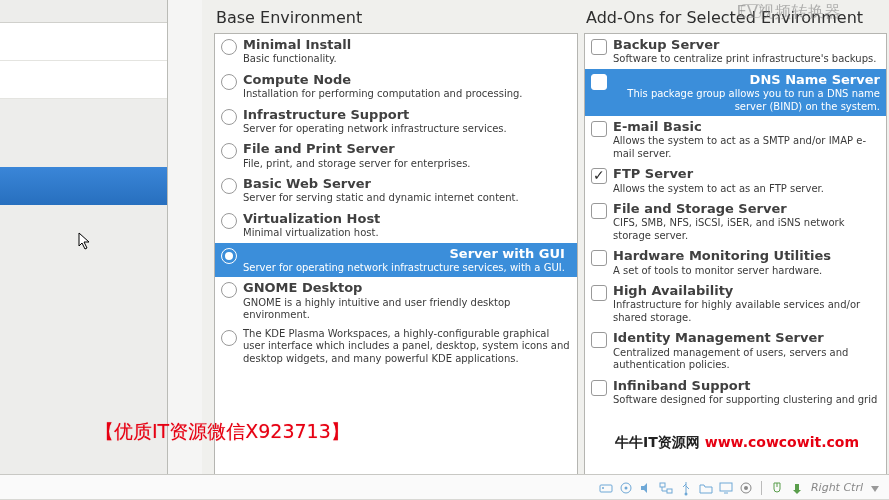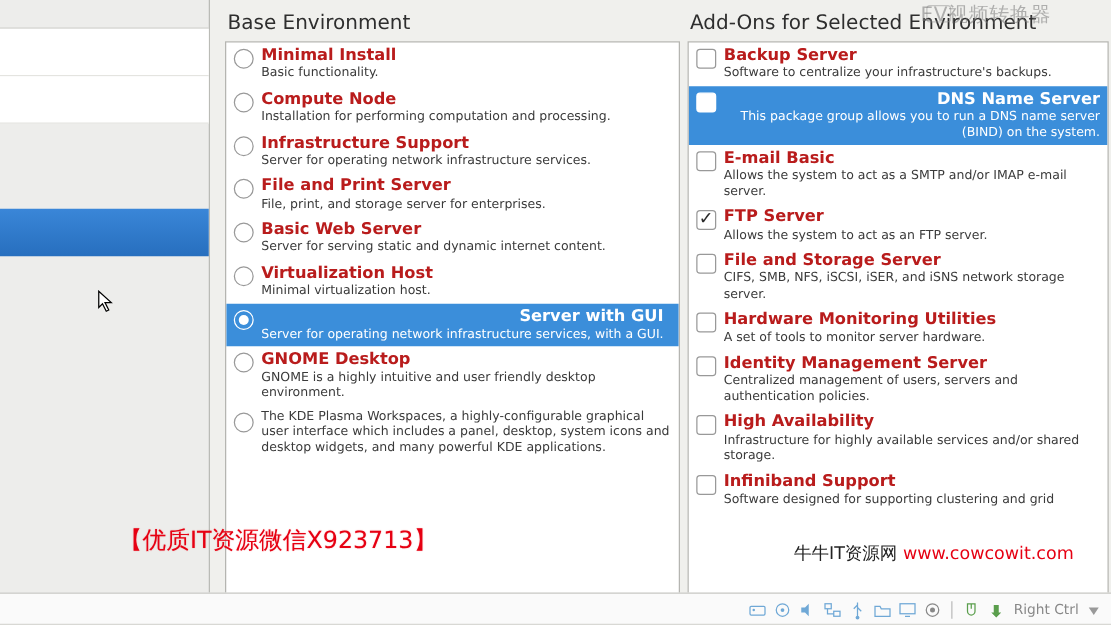--- a/index.html
+++ b/index.html
@@ -1,52 +1,52 @@
 <!DOCTYPE html>
 <html><head>
 <meta charset="utf-8">
 <style>
   * { margin: 0; padding: 0; box-sizing: border-box; font-family: "DejaVu Sans", "Cantarell", sans-serif; }
   body { background: #000; width: 889px; height: 500px; overflow: hidden; position: relative; }
-  .app { background: #f5f5f4; width: 100%; height: 100%; display: flex; position: relative; }
+  .app { background: #f5f5f4; width: 100%; height: 100%; display: flex; position: relative; gap: 34px; }
   .leftbar { width: 168px; background: #ededeb; border-right: 1px solid #babbb6; display: flex; flex-direction: column; position: relative; }
   .lb-top { height: 22px; }
   .lb-sep { height: 1px; background: #d0d0cc; }
   .lb-row { height: 38px; background: #fff; border-bottom: 1px solid #e4e4e0; }
   .lb-sel { margin-top: 68px; height: 38px; background: #2f7fd3; background: linear-gradient(#3a86d8,#276fbe); }
   .main { flex: 1; display: flex; flex-direction: column; background: #f0f0ed; }
   .columns { flex: 1; display: flex; }
   .col { display: flex; flex-direction: column; padding: 0; }
   .col-base { width: 364px; margin-left: 12px; }
   .col-addons { flex: 1; margin-left: 6px; margin-right: 2px; }
   .col-title { font-size: 16px; color: #2e2e2e; padding: 8px 0 6px 2px; }
   .listbox { flex: 1; background: #fff; border: 1px solid #b5b5b1; overflow-y: auto; font-size: 13px; }
   .item { display: flex; align-items: flex-start; padding: 3px 6px 3px 4px; }
   .item.selected { background: #3b8eda; color: #fff; text-align: right; }
   .item .ctl { width: 16px; height: 16px; margin: 2px 6px 0 2px; flex-shrink: 0; }
   .item .texts { display: flex; flex-direction: column; line-height: 1.25; }
-  .item .name { font-weight: 600; color: #b91c1c; }
+  .item .name { font-weight: 600; color: #404040; }
   .item .desc { color: #3a3a3a; font-size: 10px; }
   .item.selected .name, .item.selected .desc { color: #fff; }
   .radio { width: 16px; height: 16px; border: 1px solid #999; border-radius: 50%; display: inline-block; position: relative; background: #fff; }
   .radio.checked::after { content: ""; position: absolute; width: 8px; height: 8px; background: #3a3a3a; border-radius: 50%; top: 3px; left: 3px; }
   .item.selected .radio.checked::after { background: #fff; }
   .item.selected .radio { border-color: #fff; background: transparent; }
   .chk { width: 16px; height: 16px; border: 1px solid #999; border-radius: 3px; display: inline-block; position: relative; background: #fff; }
   .chk.checked::after { content: "✓"; position: absolute; top: -2px; left: 1px; font-size: 14px; color: #2b2b2b; font-weight: bold; }
   .item.selected .chk { border-color: #fff; }
   .item.selected .chk.checked::after { color: #fff; }
   .cursor { position: absolute; left: 78px; top: 232px; pointer-events: none; }
   .wm1 { position: absolute; bottom: 55px; left: 95px; color: #e60012; font-size: 19px; pointer-events: none; text-shadow: 0 0 1px rgba(230,0,18,0.4); }
-  .wm2 { position: absolute; bottom: 48px; right: 30px; font-size: 14px; font-weight: normal; pointer-events: none; }
+  .wm2 { position: absolute; bottom: 48px; right: 30px; font-size: 14px; font-weight: bold; pointer-events: none; }
   .wm2 .a { color: #222; }
   .wm2 .b { color: #e60012; }
   .wm3top { position: absolute; top: 2px; right: 48px; font-size: 16px; color: rgba(120,120,120,0.55); letter-spacing: 0.5px; pointer-events: none; }
   .wm3logo { position: absolute; top: 4px; right: 128px; width: 20px; height: 14px; border: 1px solid rgba(150,150,150,0.5); border-radius: 3px; pointer-events: none; }
-  .statusbar { height: 26px; background: #fafafa; border-top: 1px solid #c8c8c4; box-shadow: 0 -1px 0 #d8d8d4 inset; position: absolute; bottom: 0; left: 0; right: 0; display: flex; align-items: center; justify-content: flex-end; padding: 0 8px; gap: 6px; font-size: 11px; color: #555; }
+  .statusbar { height: 26px; background: #fafafa; border-top: 1px solid #c8c8c4; box-shadow: 0 -1px 0 #d8d8d4 inset; position: absolute; bottom: 0; left: 0; right: 0; display: flex; align-items: center; justify-content: flex-end; padding: 0 8px; gap: 6px; font-size: 11px; color: #555; font-style: italic; }
   .sb-icons { display: flex; gap: 4px; align-items: center; }
   .sb-ic { width: 16px; height: 16px; display: inline-block; }
   .sb-sep { width: 1px; height: 14px; background: #bbb; margin: 0 3px; }
   .sb-ctrl { color: #888; font-size: 11px; }
   .listbox::-webkit-scrollbar { width: 10px; }
   .listbox::-webkit-scrollbar-track { background: #eaeae6; }
   .listbox::-webkit-scrollbar-thumb { background: #b8b8b3; border-radius: 0; }
 </style>
 </head>
 <body>
@@ -130,21 +130,21 @@
             </div>
           </div>
       </div>
       <div class="col col-addons">
         <div class="col-title">Add-Ons for Selected Environment</div>
         <div class="listbox" id="addon-list">
             <div class="item">
               <span class="ctl chk"></span>
               <span class="texts">
                 <span class="name">Backup Server</span>
-                <span class="desc">Software to centralize your infrastructure's backups.</span>
+                <span class="desc">Software to centralize print infrastructure's backups.</span>
               </span>
             </div>
             <div class="item selected">
               <span class="ctl chk checked"></span>
               <span class="texts">
                 <span class="name">DNS Name Server</span>
                 <span class="desc">This package group allows you to run a DNS name server (BIND) on the system.</span>
               </span>
             </div>
             <div class="item">
@@ -171,29 +171,29 @@
             <div class="item">
               <span class="ctl chk"></span>
               <span class="texts">
                 <span class="name">Hardware Monitoring Utilities</span>
                 <span class="desc">A set of tools to monitor server hardware.</span>
               </span>
             </div>
             <div class="item">
               <span class="ctl chk"></span>
               <span class="texts">
+                <span class="name">High Availability</span>
+                <span class="desc">Infrastructure for highly available services and/or shared storage.</span>
+              </span>
+            </div>
+            <div class="item">
+              <span class="ctl chk"></span>
+              <span class="texts">
                 <span class="name">Identity Management Server</span>
                 <span class="desc">Centralized management of users, servers and authentication policies.</span>
-              </span>
-            </div>
-            <div class="item">
-              <span class="ctl chk"></span>
-              <span class="texts">
-                <span class="name">High Availability</span>
-                <span class="desc">Infrastructure for highly available services and/or shared storage.</span>
               </span>
             </div>
             <div class="item">
               <span class="ctl chk"></span>
               <span class="texts">
                 <span class="name">Infiniband Support</span>
                 <span class="desc">Software designed for supporting clustering and grid</span>
               </span>
             </div>
           </div>

